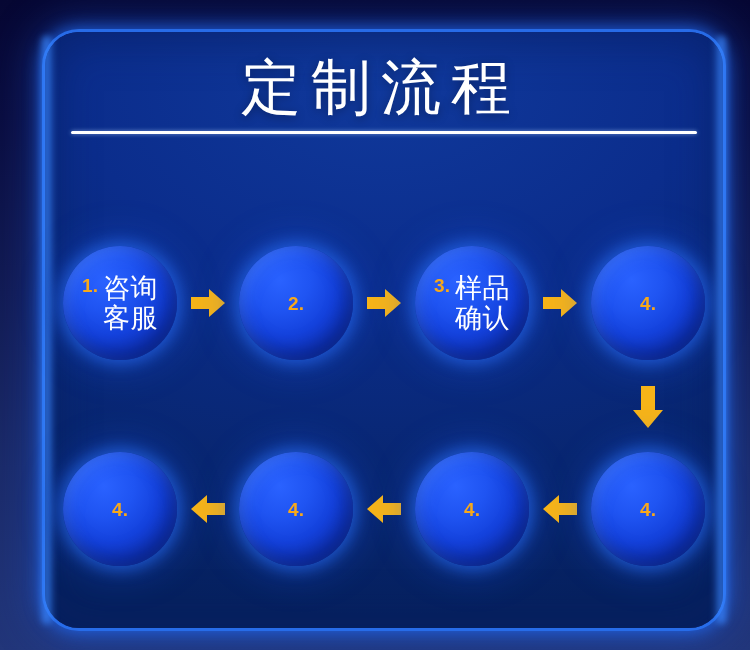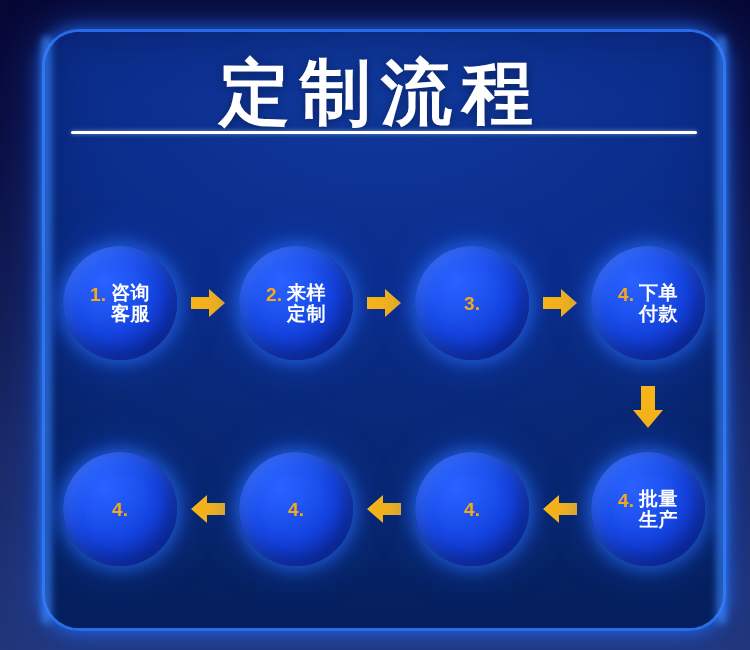--- a/index.html
+++ b/index.html
@@ -51,22 +51,22 @@
     right:-6px;
     background:linear-gradient(270deg, rgba(60,140,255,0.0) 0%, rgba(58,135,255,0.85) 45%, rgba(30,90,210,0.0) 100%);
     filter:blur(3px);
   }
 
   
   #title {
     position:absolute; left:0; right:16px; top:24px;
     text-align:center;
     color:#ffffff;
-    font-size:71px;
-    font-weight:700;
+    font-size:60px;
+    font-weight:400;
     letter-spacing:10px;
     text-indent:10px;
     line-height:1.05;
     text-shadow:0 2px 10px rgba(0,0,0,0.35);
   }
 
   #divider {
     position:absolute;
     left:26px; right:26px; top:99px;
     height:3px;
@@ -119,22 +119,22 @@
   .node-num {
     color:#f7a81a;
     font-size:19px;
     font-weight:700;
     white-space:nowrap;
     align-self:flex-start;
     margin-top:2px;
   }
   .node-label {
     color:#ffffff;
-    font-size:19px;
-    font-weight:700;
+    font-size:27px;
+    font-weight:400;
     letter-spacing:0.5px;
     white-space:pre-line;
     text-align:right;
   }
 
   
   .arrow {
     flex:0 0 auto;
     width:38px; height:34px;
     position:relative;
@@ -172,48 +172,46 @@
 
       <div class="arrow">
         <svg viewBox="0 0 38 34">
             <path d="M2 11 h18 V3 l16 14 -16 14 v-8 H2 Z" fill="#f7b418"></path>
           </svg>
       </div>
 
       <div class="node">
         <div class="node-text">
           <span class="node-num">2.</span>
-          <span class="node-label">来样
-定制</span>
         </div>
       </div>
 
       <div class="arrow">
         <svg viewBox="0 0 38 34">
             <path d="M2 11 h18 V3 l16 14 -16 14 v-8 H2 Z" fill="#f7b418"></path>
           </svg>
       </div>
 
       <div class="node">
         <div class="node-text">
           <span class="node-num">3.</span>
+          <span class="node-label">样品
+确认</span>
         </div>
       </div>
 
       <div class="arrow">
         <svg viewBox="0 0 38 34">
             <path d="M2 11 h18 V3 l16 14 -16 14 v-8 H2 Z" fill="#f7b418"></path>
           </svg>
       </div>
 
       <div class="node">
         <div class="node-text">
           <span class="node-num">4.</span>
-          <span class="node-label">下单
-付款</span>
         </div>
       </div>
 
     </div>
 
     <div id="arrow-down">
       <div class="arrow" style="margin-right:22px; margin-left:auto; position:absolute; right:36px;">
         <svg viewBox="0 0 34 46">
             <path d="M10 2 h14 v24 h8 L17 44 2 26 h8 V2 Z" fill="#f7b418"></path>
           </svg>
@@ -254,21 +252,19 @@
 
       <div class="arrow">
         <svg viewBox="0 0 38 34">
             <path d="M36 11 h-18 V3 L2 17 l16 14 v-8 h18 Z" fill="#f7b418"></path>
           </svg>
       </div>
 
       <div class="node">
         <div class="node-text">
           <span class="node-num">4.</span>
-          <span class="node-label">批量
-生产</span>
         </div>
       </div>
 
     </div>
 
   </div>
 </div>
 
 </body></html>

